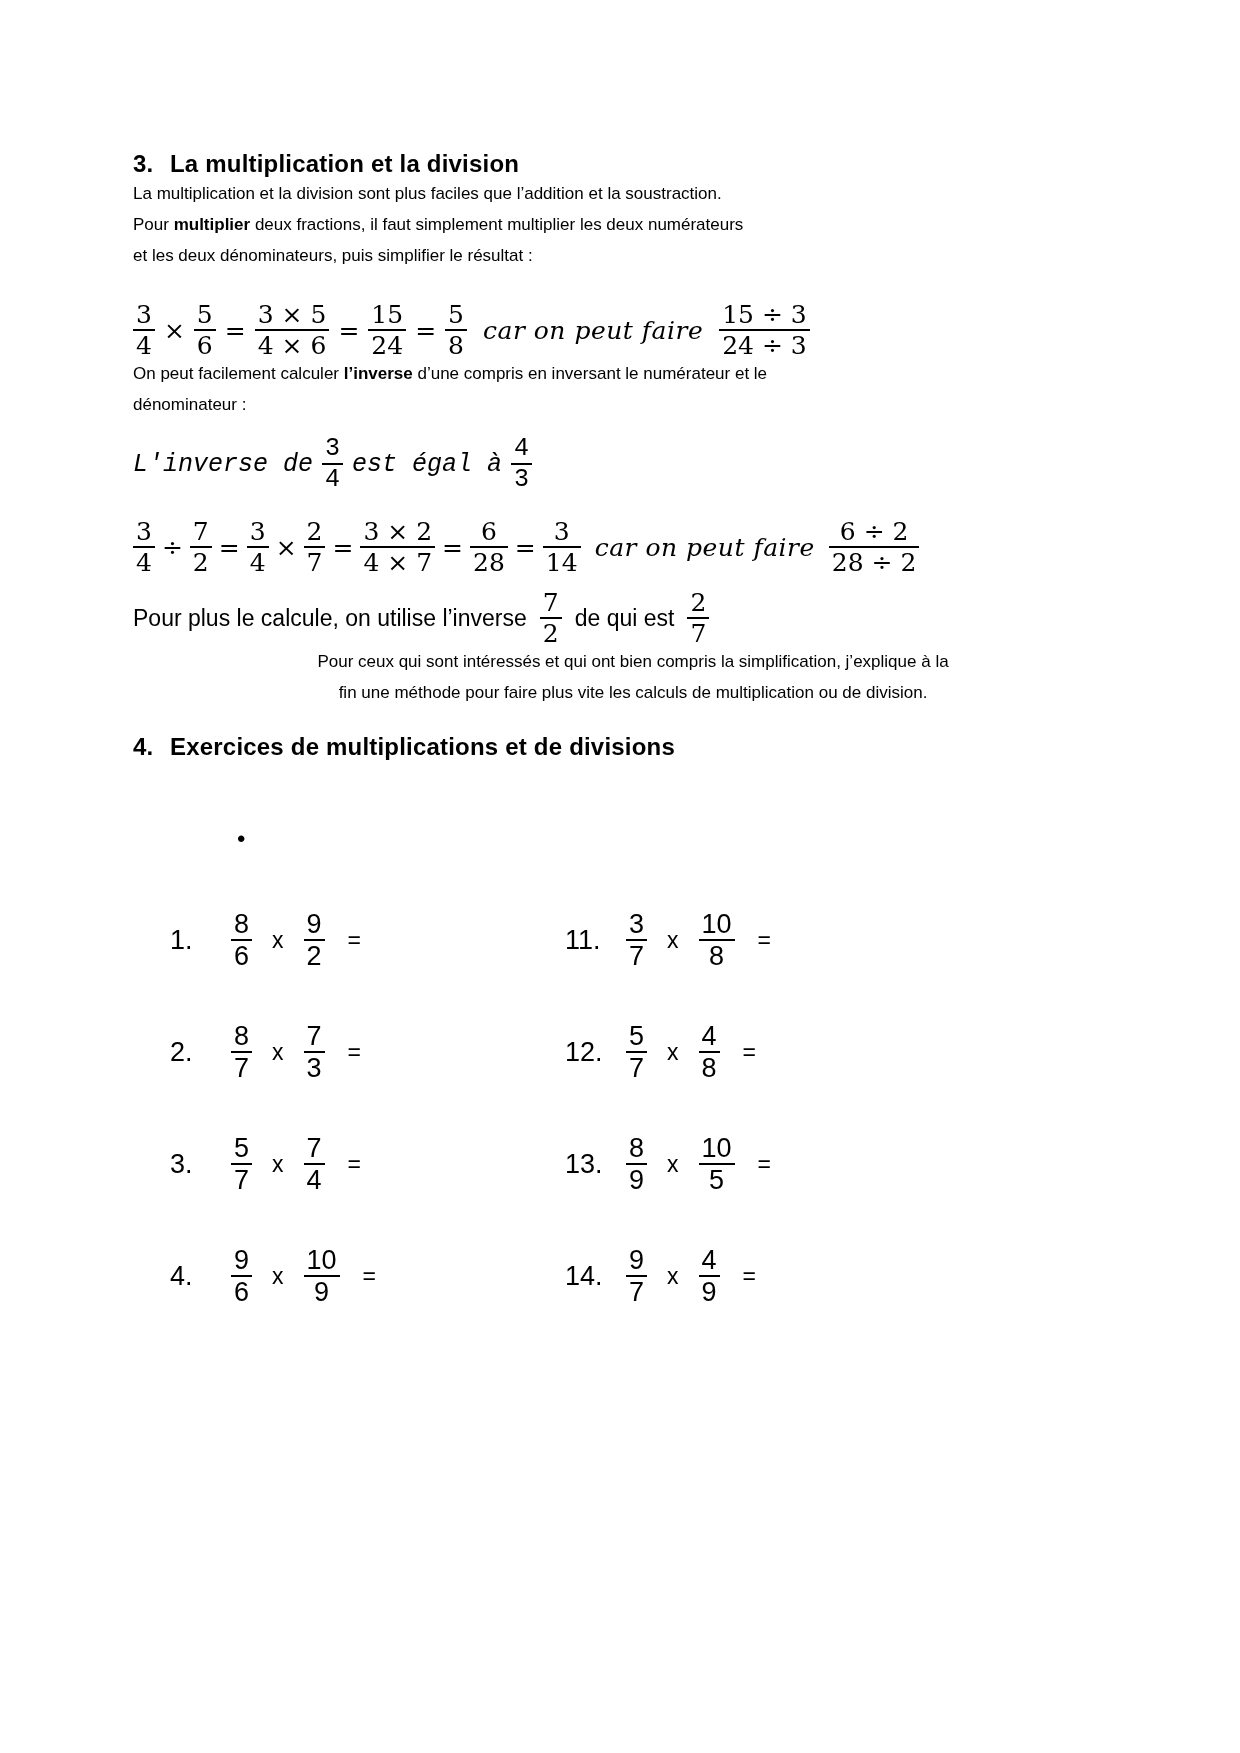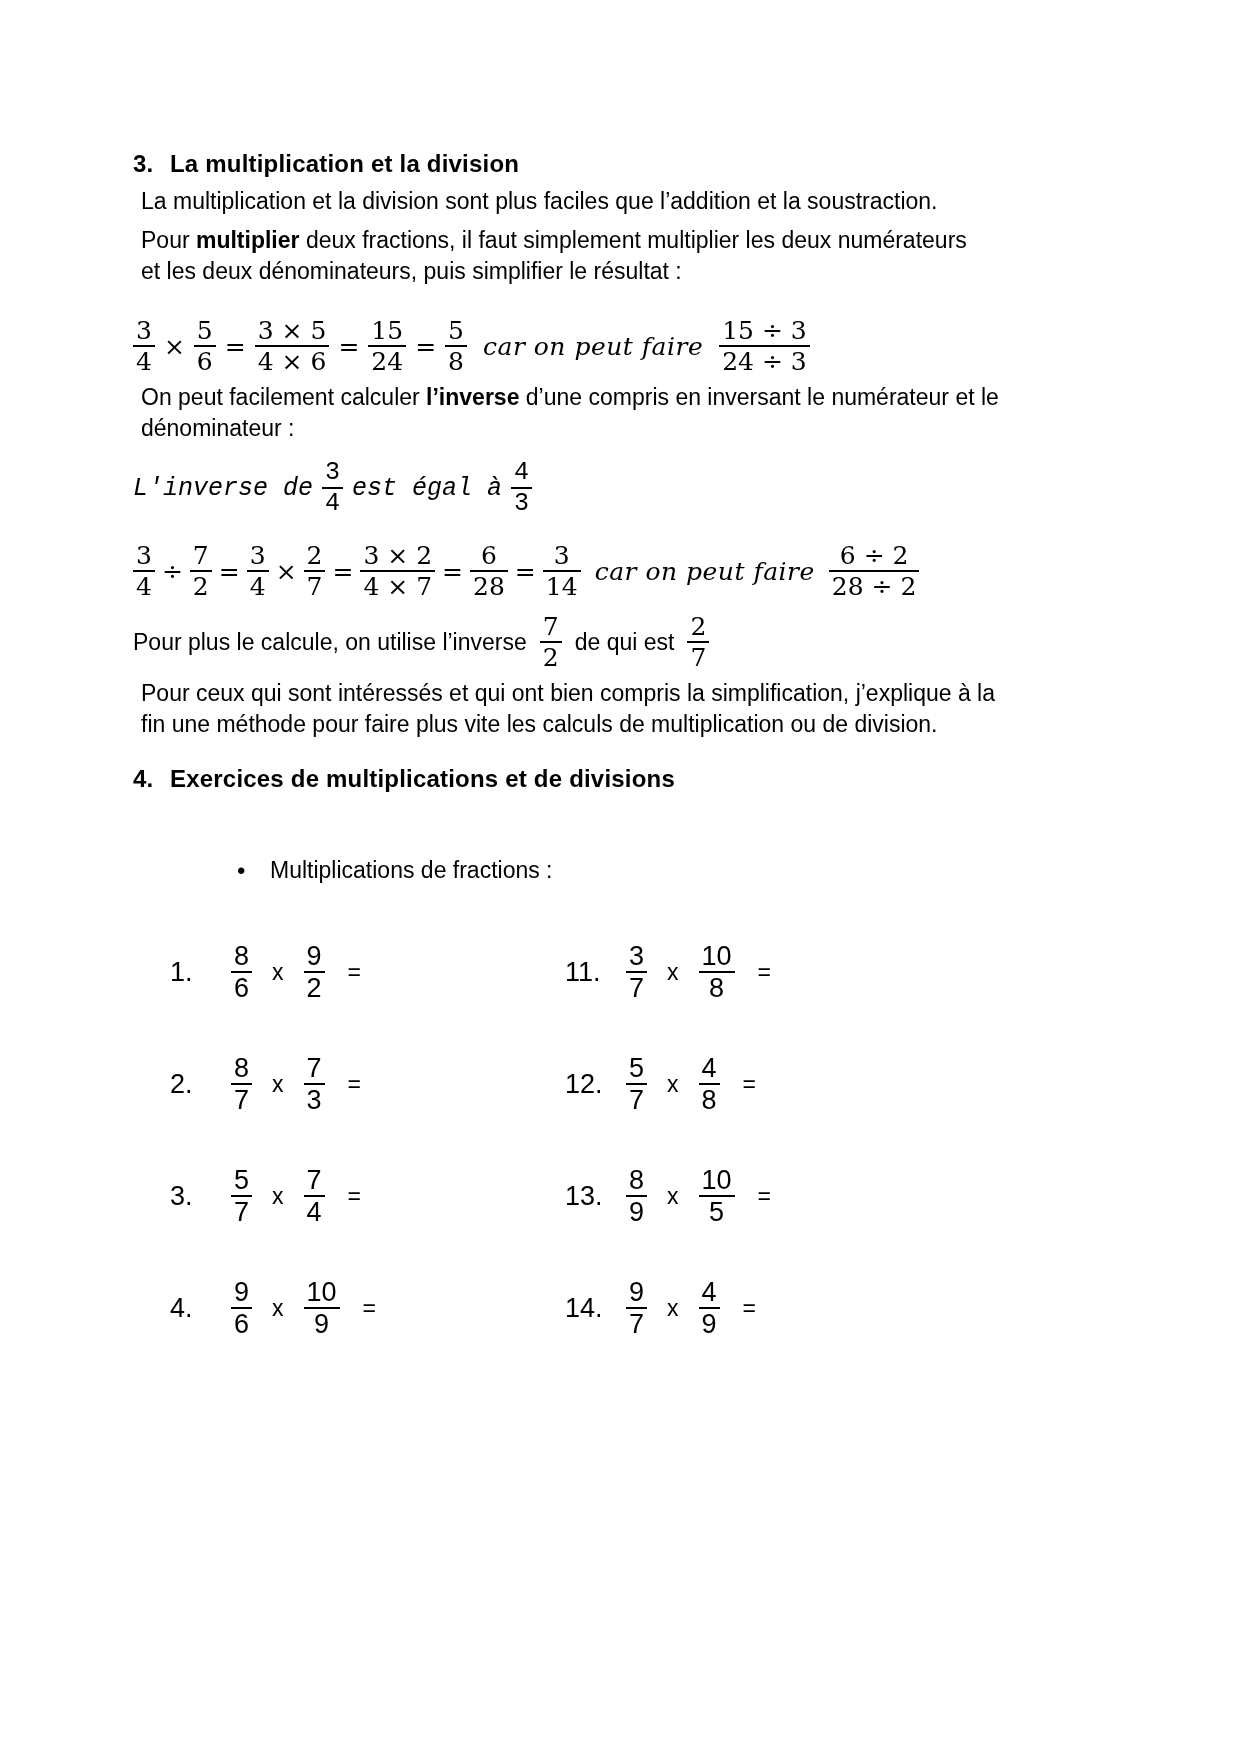--- a/index.html
+++ b/index.html
@@ -22,23 +22,23 @@
   .h{
     display:flex;
     font-size:24px;
     font-weight:bold;
     line-height:28px;
     letter-spacing:0.2px;
   }
   .h .num{width:37px;flex:0 0 37px;}
   
   p.body{
-    font-size:23px;
+    font-size:17px;
     line-height:31px;
-    margin:8px;
+    margin:0;
   }
   .line{display:block;white-space:nowrap;}
   .b{font-weight:bold;}
   .ul{text-decoration:underline;text-underline-offset:4px;text-decoration-thickness:2px;}
   
   .formula{
     display:flex;
     align-items:center;
     font-family:"DejaVu Serif",serif;
     font-size:25px;
@@ -105,21 +105,21 @@
   .ex .eq{font-size:23px;margin-left:8px;}
   
   .mt-p1{margin-top:32px;}
   .mt-p2{margin-top:30px;}
   .mt-f1{margin-top:31px;}
   .mt-p4{margin-top:26px;}
   .mt-f2{margin-top:16px;font-family:Liberation Mono, monospace;}
   .mt-p5{margin-top:24px;}
   .mt-f3{margin-top:27px;}
   .mt-pi{margin-top:15px;}
-  .mt-p7{margin-top:25px;}
+  .mt-p7{margin-top:25px;text-align:center;}
   .mt-h4{margin-top:25px;}
   .mt-bl{margin-top:62px;}
   .mt-ex{margin-top:57px;}
 </style>
 </head>
 <body>
 
 <div class="page">
   <div class="content">
 
@@ -266,21 +266,20 @@
       <span class="line">fin une méthode pour faire plus vite les calculs de multiplication ou de division.</span>
     </p>
 
     <div class="h mt-h4">
       <span class="num">4.</span>
       <span>Exercices de multiplications et de divisions</span>
     </div>
 
     <div class="bullet mt-bl">
       <span class="dot">•</span>
-      <span>Multiplications de fractions :</span>
     </div>
 
     <div class="exgrid mt-ex">
 
       <div class="ex">
         <span class="lbl">1.</span>
         <span class="sfrac">
             <span class="fn">8</span>
             <span class="fb"></span>
             <span class="fd">6</span>

